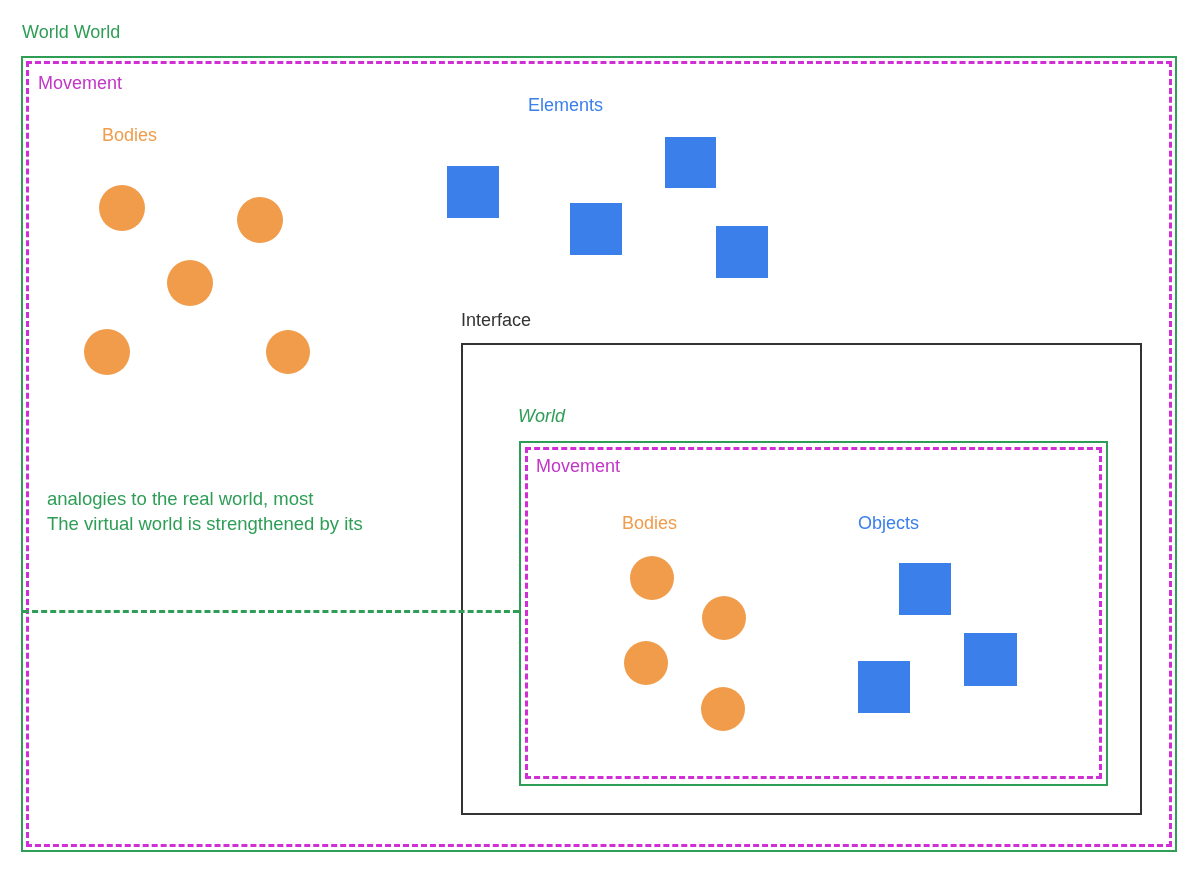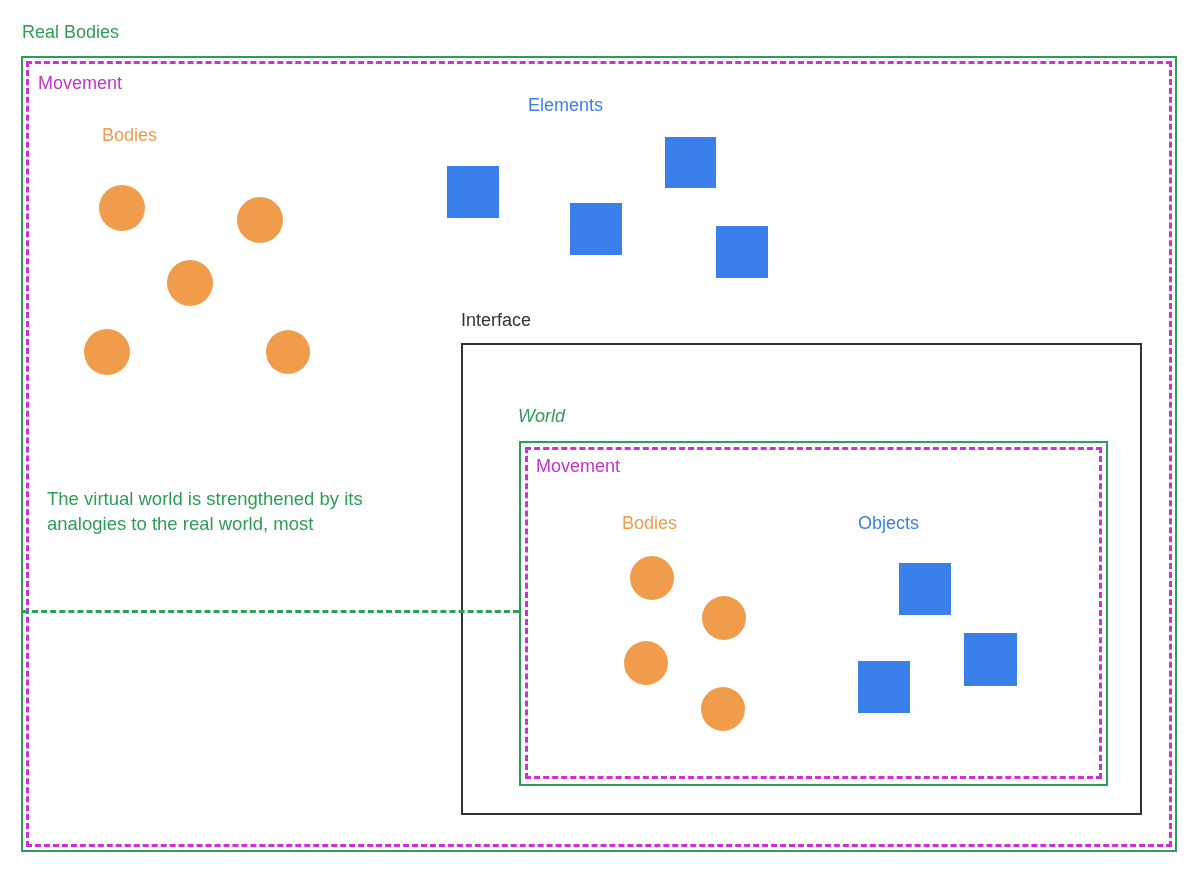--- a/index.html
+++ b/index.html
@@ -72,21 +72,21 @@
     color:var(--green);
     font-size:18.5px;
     line-height:25px;
   }
 </style>
 </head>
 <body>
 
 <div class="canvas">
 
-  <div class="lbl green-text" style="left:22px;top:21px;">Real Bodies</div>
+  <div class="lbl green-text" style="left:22px;top:21px;">World World</div>
 
   <div class="box outer-box"></div>
   <div class="box outer-movement-box"></div>
 
   <div class="lbl magenta-text" style="left:38px;top:72px;">Movement</div>
 
   <div class="lbl orange-text" style="left:102px;top:124px;">Bodies</div>
 
   <div class="lbl blue-text" style="left:528px;top:94px;">Elements</div>
 
@@ -98,22 +98,22 @@
       <div class="circle" style="left: 266px; top: 330px; width: 44px; height: 44px;"></div>
     </div>
   <div class="shape-layer" id="elements-shapes">
       <div class="square" style="left: 447px; top: 166px; width: 52px; height: 52px;"></div>
       <div class="square" style="left: 570px; top: 203px; width: 52px; height: 52px;"></div>
       <div class="square" style="left: 665px; top: 137px; width: 51px; height: 51px;"></div>
       <div class="square" style="left: 716px; top: 226px; width: 52px; height: 52px;"></div>
     </div>
 
   <div class="paragraph">
+    <div>analogies to the real world, most</div>
     <div>The virtual world is strengthened by its</div>
-    <div>analogies to the real world, most</div>
   </div>
 
   <div class="lbl dark-text" style="left:461px;top:309px;">Interface</div>
 
   <div class="box interface-box"></div>
 
   <div class="divider"></div>
 
   <div class="lbl green-text" style="left:518px;top:405px;font-style:italic;">World</div>
 

